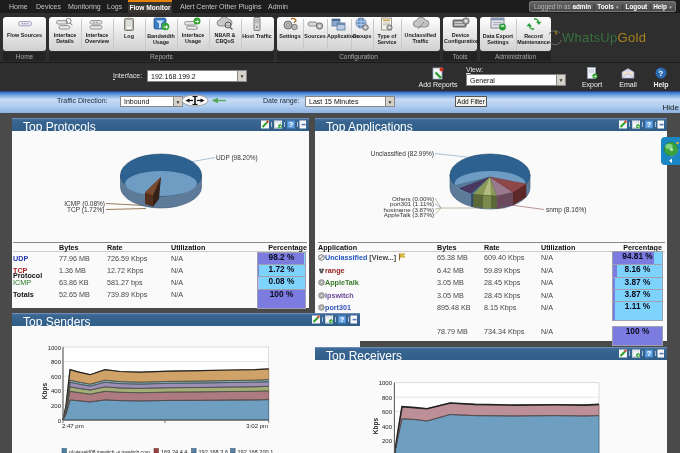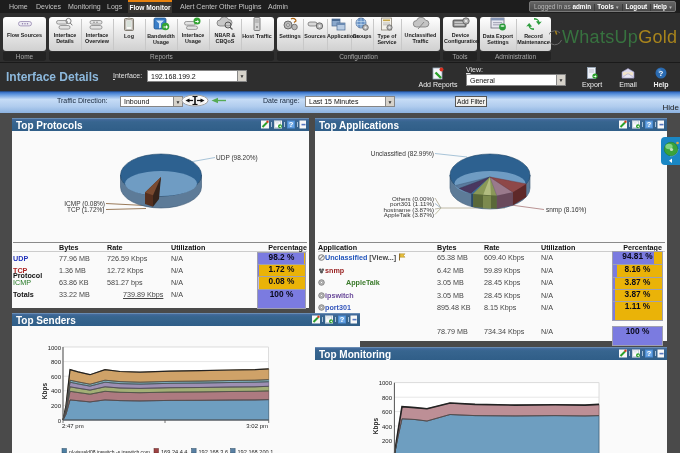--- a/index.html
+++ b/index.html
@@ -21,21 +21,21 @@
 
 #ribbon { position:absolute; left:0; top:13px; width:680px; height:49px; background:#2e2e2e; }
 .group { position:absolute; top:4px; background:linear-gradient(#ffffff,#e2e2e2 60%,#d0d0d0);
   border-radius:3px; height:34px; }
 .glabel { position:absolute; top:39px; height:9px; background:#232323; border-radius:0 0 3px 3px;
   color:#a8a8a8; font-size:6.5px; line-height:9px; text-align:center; }
 .ritem { position:absolute; top:0; height:34px; text-align:center; color:#1a1a1a;
   font-size:5.4px; font-weight:bold; line-height:6px; white-space:nowrap; }
 .ritem svg { display:block; margin:4px auto 2px; }
 .rsep { position:absolute; top:6px; width:1px; height:31px; background:#c8c8c8; }
-#logo { position:absolute; left:562px; top:17px; font-size:18px; line-height:15px; color:#37723f;
+#logo { position:absolute; left:562px; top:17px; font-size:13px; line-height:15px; color:#37723f;
   letter-spacing:0.3px; white-space:nowrap; }
 #logo b { color:#a8841c; font-weight:normal; }
 #logo svg { position:absolute; left:-13px; top:-1px; }
 
 #titlebar { position:absolute; left:0; top:62px; width:680px; height:29px; background:#2e2e2e;
   border-top:1px solid #1a1a1a; }
 #titlebar .t { position:absolute; left:6px; top:7px; font-size:12px; font-weight:bold; color:#8cb8dc; }
 .wlab { position:absolute; color:#e0e0e0; font-size:7px; }
 .sel { position:absolute; background:#fff; border:1px solid #858585; font-size:7px; color:#111;
   line-height:10px; padding-left:3px; white-space:nowrap; }
@@ -46,28 +46,28 @@
 #filterbar { position:absolute; left:0; top:91px; width:680px; height:22px;
   background:linear-gradient(180deg,#1c3a66 0%,#3a70c4 6%,#5a92dc 14%,#c6dcf6 38%,#b0ccee 70%,#8cb2e0 100%); }
 .flab { position:absolute; color:#15253a; font-size:7px; }
 #addfilter { position:absolute; left:455px; top:5px; width:32px; height:11px; background:#f2f1ee;
   border:1px solid #555; font-size:6.5px; text-align:center; line-height:9px; color:#111; }
 #hide { position:absolute; right:1px; bottom:1px; color:#1a1a1a; font-size:8px; }
 
 .panel { position:absolute; background:#fafafa; }
 .phead { position:absolute; left:0; top:0; right:0; height:13px;
   background:linear-gradient(#7a9cc0 0%, #41699a 12%, #37658f 30%, #305e88 100%); }
-.phead .pt { position:absolute; left:4px; top:2px; color:#fff; font-size:10px; font-weight:bold; }
+.phead .pt { position:absolute; left:11px; top:2px; color:#fff; font-size:12px; font-weight:normal; }
 .picos { position:absolute; right:3px; top:2px; }
 
 .tbl { position:absolute; font-size:7.2px; color:#464646; }
 .trow { position:absolute; height:12px; left:0; right:0; }
 .tc { position:absolute; white-space:nowrap; }
 .hdr { font-weight:bold; color:#111; }
-.pctbox { position:absolute; border:1px solid #a0a0b0; background:#eab308; height:20px; }
+.pctbox { position:absolute; border:1px solid #a0a0b0; background:#7dd3fc; height:20px; }
 .pctfill { position:absolute; left:0; top:0; bottom:0; background:#7b7be0; }
 .pcttext { position:absolute; left:0; right:0; top:0; bottom:0; text-align:center;
   font-size:8.3px; font-weight:bold; color:#0a0a1a; line-height:9.5px; }
 </style>
 </head>
 <body>
 <div id="nav">
   <div class="it" style="left:9px;">Home</div>
   <div class="it" style="left:36px;">Devices</div>
   <div class="it" style="left:68px;">Monitoring</div>
@@ -239,21 +239,20 @@
         <path d="M8 13a6 6 0 0 1-5.6-4l-2.2 0.6 3-3.7 2.8 3.6-2.1 0.5A4.2 4.2 0 0 0 8 11.2z" fill="#2f9e3f"></path>
       </svg>
     Record<br>Maintenance</div>
 
   <div id="logo"><svg width="13" height="17" viewBox="0 0 13 17" style="vertical-align:-3px; margin-right:0px;">
         <path d="M11 4a7 7 0 1 0 1.5 7" fill="none" stroke="#6a6a6a" stroke-width="1"></path>
         <path d="M6.5 2l1.2 3.5" stroke="#a8841c" stroke-width="1.4"></path>
       </svg>WhatsUp<b>Gold</b></div>
 </div>
 <div id="titlebar">
-  <div class="t">Interface Details</div>
   <div class="wlab" style="left:113px; top:9px;"><u>I</u>nterface:</div>
   <div class="sel" style="left:147px; top:7px; width:100px; height:12px; line-height:11px;">192.168.199.2<span class="db" style="line-height:11px;">▼</span></div>
   <svg class="abs" style="left:432px; top:4px;" width="12" height="13" viewBox="0 0 12 13">
       <rect x="1" y="1" width="9" height="11" fill="#f4f6fa" stroke="#9ab" stroke-width="0.8"></rect>
       <line x1="9" y1="11" x2="3.5" y2="5.5" stroke="#2aa02a" stroke-width="2.4"></line>
       <circle cx="9.5" cy="2.5" r="2" fill="#d83020"></circle>
     </svg>
   <div class="icolab" style="left:416px; top:18px; width:44px;">Add Reports</div>
   <div class="wlab" style="left:466px; top:3px;"><u>V</u>iew:</div>
   <div class="sel" style="left:466px; top:11px; width:100px; height:12px; line-height:11px;">General<span class="db" style="line-height:11px;">▼</span></div>
@@ -378,22 +377,22 @@
         <span class="tc" style="left:46px;">63.86 KB</span>
         <span class="tc" style="left:94px;">581.27 bps</span>
         <span class="tc" style="left:158px;">N/A</span>
       <span class="pctbox" style="left:244px; width:49px; top:-1.5px;">
           <span class="pctfill" style="width:1%; background:#b8b8f0;"></span>
           <span class="pcttext">0.08 %</span>
         </span>
     </div>
     <div class="trow" style="top:159.1px;">
       <span class="tc" style="left:0; color:#111; font-weight:bold;">Totals</span>
-        <span class="tc" style="left:46px;">33.22 MB</span>
-        <span class="tc" style="left:110px;text-decoration:underline;">739.89 Kbps</span>
+        <span class="tc" style="left:46px;">52.65 MB</span>
+        <span class="tc" style="left:94px;">739.89 Kbps</span>
         <span class="tc" style="left:158px;">N/A</span>
       <span class="pctbox" style="left:244px; width:49px; top:-1.5px;">
           <span class="pctfill" style="width:100%;"></span>
           <span class="pcttext">100 %</span>
         </span>
     </div>
   </div>
 </div>
 
 <div class="panel" style="left:315px; top:118px; width:352px; height:223px;">
@@ -479,34 +478,34 @@
       <span class="pctbox" style="left:297px; width:51px; top:-1.5px;">
           <span class="pctfill" style="width:83%;"></span>
           <span class="pcttext">94.81 %</span>
         </span>
     </div>
     <div class="trow" style="top:134.7px;">
       <span class="tc" style="left:3px;"><svg width="7" height="7" viewBox="0 0 8 8" style="vertical-align:-1px;">
             <circle cx="2.5" cy="3" r="1.4" fill="#555"></circle>
             <circle cx="5.5" cy="3" r="1.4" fill="#555"></circle>
             <circle cx="4" cy="5.5" r="1.8" fill="#555"></circle>
-          </svg><b style="color:#992222;">snmp</b></span>
+          </svg><b style="color:#992222;">range</b></span>
       <span class="tc" style="left:122px;">6.42 MB</span>
         <span class="tc" style="left:169px;">59.89 Kbps</span>
         <span class="tc" style="left:226px;">N/A</span>
       <span class="pctbox" style="left:297px; width:51px; top:-1.5px;">
           <span class="pctfill" style="width:8%;"></span>
           <span class="pcttext">8.16 %</span>
         </span>
     </div>
     <div class="trow" style="top:147.2px;">
       <span class="tc" style="left:3px;"><svg width="7" height="7" viewBox="0 0 8 8" style="vertical-align:-1px;">
             <circle cx="4" cy="4" r="3.2" fill="#c0c0c0" stroke="#666" stroke-width="0.8"></circle>
             <circle cx="4" cy="4" r="1.2" fill="#fff" stroke="#666" stroke-width="0.5"></circle>
-          </svg><b style="color:#3a7a2a;margin-left:21px;">AppleTalk</b></span>
+          </svg><b style="color:#3a7a2a;">AppleTalk</b></span>
       <span class="tc" style="left:122px;">3.05 MB</span>
         <span class="tc" style="left:169px;">28.45 Kbps</span>
         <span class="tc" style="left:226px;">N/A</span>
       <span class="pctbox" style="left:297px; width:51px; top:-1.5px;">
           <span class="pctfill" style="width:4%;"></span>
           <span class="pcttext">3.87 %</span>
         </span>
     </div>
     <div class="trow" style="top:159.7px;">
       <span class="tc" style="left:3px;"><svg width="7" height="7" viewBox="0 0 8 8" style="vertical-align:-1px;">
@@ -608,21 +607,21 @@
     <text x="149" y="127.5" font-size="5.6" fill="#222">169.24.4.4</text>
     <rect x="179.6" y="122.5" width="4.5" height="4.5" fill="#5a81a4" stroke="#2a4a64" stroke-width="0.5"></rect>
     <text x="186.5" y="127.5" font-size="5.6" fill="#222">192.168.3.6</text>
     <rect x="218.6" y="122.5" width="4.5" height="4.5" fill="#5a81a4" stroke="#2a4a64" stroke-width="0.5"></rect>
     <text x="225.5" y="127.5" font-size="5.6" fill="#222">192.168.200.1</text>
   </svg>
 </div>
 
 <div class="panel" style="left:315px; top:347px; width:352px; height:106px;">
   <div class="phead">
-      <span class="pt">Top Monitoring</span>
+      <span class="pt">Top Receivers</span>
     <svg class="picos" width="45" height="9" viewBox="0 0 45 9">
       <rect x="0" y="0.5" width="8" height="8" fill="#f8f8f8"></rect>
         <line x1="1.5" y1="7" x2="6" y2="2.5" stroke="#2aa02a" stroke-width="2"></line>
         <circle cx="6.5" cy="1.8" r="1.2" fill="#d04020"></circle>
       <line x1="10.5" y1="2" x2="10.5" y2="7" stroke="#a8c0d8" stroke-width="1"></line>
       <rect x="13" y="0.5" width="8" height="8" fill="#f4f4f4"></rect>
         <rect x="13.8" y="1" width="5.4" height="6.8" fill="#fff" stroke="#9ab0c4" stroke-width="0.6"></rect>
         <line x1="14.8" y1="2.5" x2="17.8" y2="2.5" stroke="#c0ccd8" stroke-width="0.5"></line>
         <line x1="14.8" y1="3.8" x2="17.8" y2="3.8" stroke="#c0ccd8" stroke-width="0.5"></line>
         <circle cx="19" cy="6.2" r="2" fill="#2aa02a"></circle>

